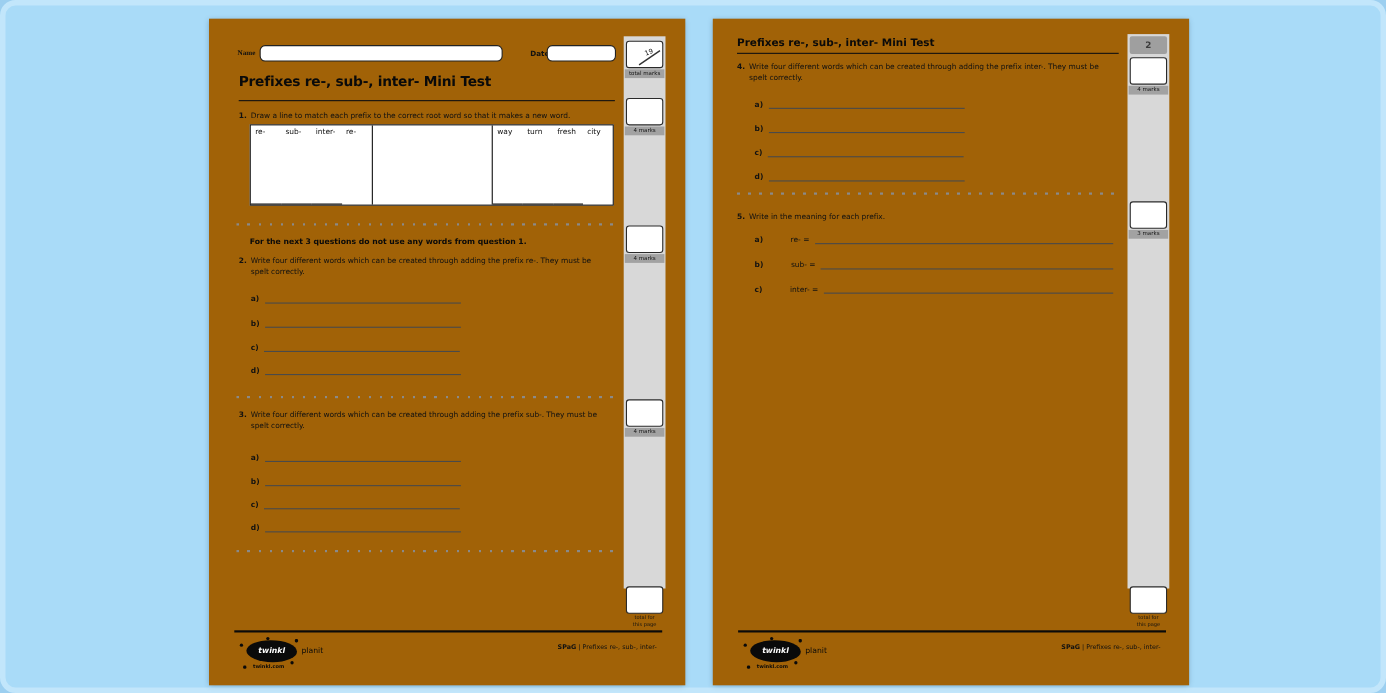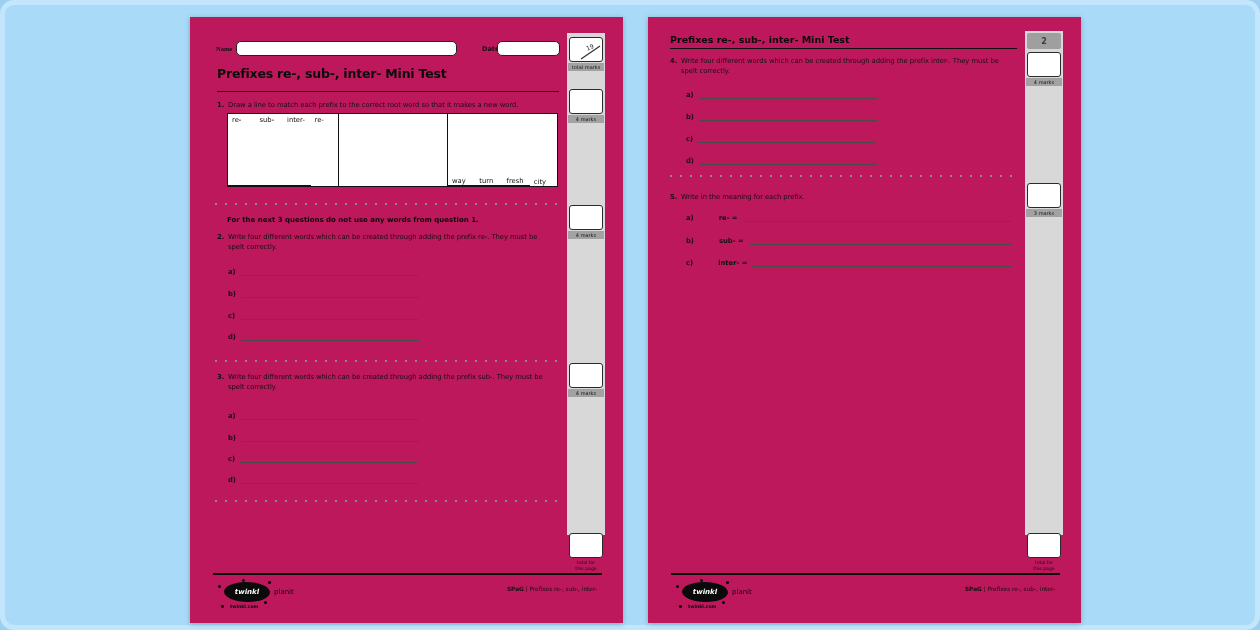--- a/index.html
+++ b/index.html
@@ -1,20 +1,20 @@
 <!DOCTYPE html>
 <html><head>
 <meta charset="utf-8">
 <style>
   html,body{margin:0;padding:0;}
   body{font-family:"DejaVu Sans",sans-serif;}
   .viewport{position:relative;width:1260px;height:630px;overflow:hidden;background:#9ccff0;}
   .canvas{position:absolute;inset:0;background:#a9dbf8;border:5px solid #c2e6fb;border-radius:14px;box-sizing:border-box;}
 
-  .page{position:absolute;top:12px;width:433px;height:606px;background:#be185d;
+  .page{position:absolute;top:12px;width:433px;height:606px;background:#a16207;
         box-shadow:0 1px 5px rgba(30,60,90,0.35);}
   #page1{left:185px;} #page2{left:643px;}
 
   
   .fieldlabel{position:absolute;font-size:6.5px;font-weight:bold;color:#111;}
   .fieldbox{position:absolute;height:15px;background:#fff;border:1.3px solid #222;border-radius:5px;box-sizing:border-box;}
 
   
   .title{position:absolute;font-size:12.5px;font-weight:bold;color:#0a0a0a;letter-spacing:-0.2px;}
   .hrule{position:absolute;border-top:1.6px solid #111;}
@@ -26,32 +26,32 @@
   .qtext{letter-spacing:-0.05px;}
   .nowrap{white-space:nowrap;}
   .bold-instruction{position:absolute;font-size:7px;font-weight:bold;color:#0a0a0a;text-align:right;}
 
   
   .mtable{position:absolute;left:37px;top:96px;width:331px;height:74px;border:1.6px solid #111;
           display:flex;box-sizing:border-box;background:#fff;}
   .mcol{display:flex;flex-direction:row;box-sizing:border-box;}
   .mcol.left{width:111px;border-right:1.4px solid #111;}
   .mcol.mid{flex:1;}
-  .mcol.right{width:110px;border-left:1.4px solid #111;align-items:flex-end;}
+  .mcol.right{width:110px;border-left:1.4px solid #111;}
   .mcell{flex:1;font-size:6.8px;color:#111;padding:2px 0 0 4px;border-bottom:1px solid #111;box-sizing:border-box;}
   .mcell:last-child{border-bottom:none;}
 
   
   .dots{position:absolute;left:25px;width:344px;height:2.4px;
         background:repeating-linear-gradient(to right,#8a8a8a 0 2.4px,transparent 2.4px 10px);}
 
   
   .ans{position:absolute;display:flex;align-items:flex-end;gap:5px;font-size:6.8px;color:#111;}
   .ans .lbl{font-weight:bold;}
-  .ans .pfx{font-weight:bold;padding-left:20px;}
+  .ans .pfx{font-weight:normal;padding-left:20px;}
   .ans .line{border-bottom:1.1px solid #4a4a4a;height:8px;width:178px;}
   .ans .lineflex{border-bottom:1.1px solid #4a4a4a;height:8px;flex:1;}
 
   
   .strip{position:absolute;left:377px;top:16px;width:38px;height:502px;background:#d8d8d8;}
   .markbox{position:absolute;left:379px;width:34px;height:25px;background:#fff;border:1.6px solid #2a2a2a;border-radius:3px;box-sizing:border-box;}
   .marklabel{position:absolute;left:378px;width:36px;background:#a2a2a2;color:#151515;font-size:5px;
              text-align:center;padding:1.5px 0;line-height:1;}
   .pagenumbox{position:absolute;left:379px;top:16px;width:34px;height:16px;background:#9f9f9f;border-radius:2px;
               color:#3c3c3c;font-weight:bold;font-size:8px;display:flex;align-items:center;justify-content:center;}

